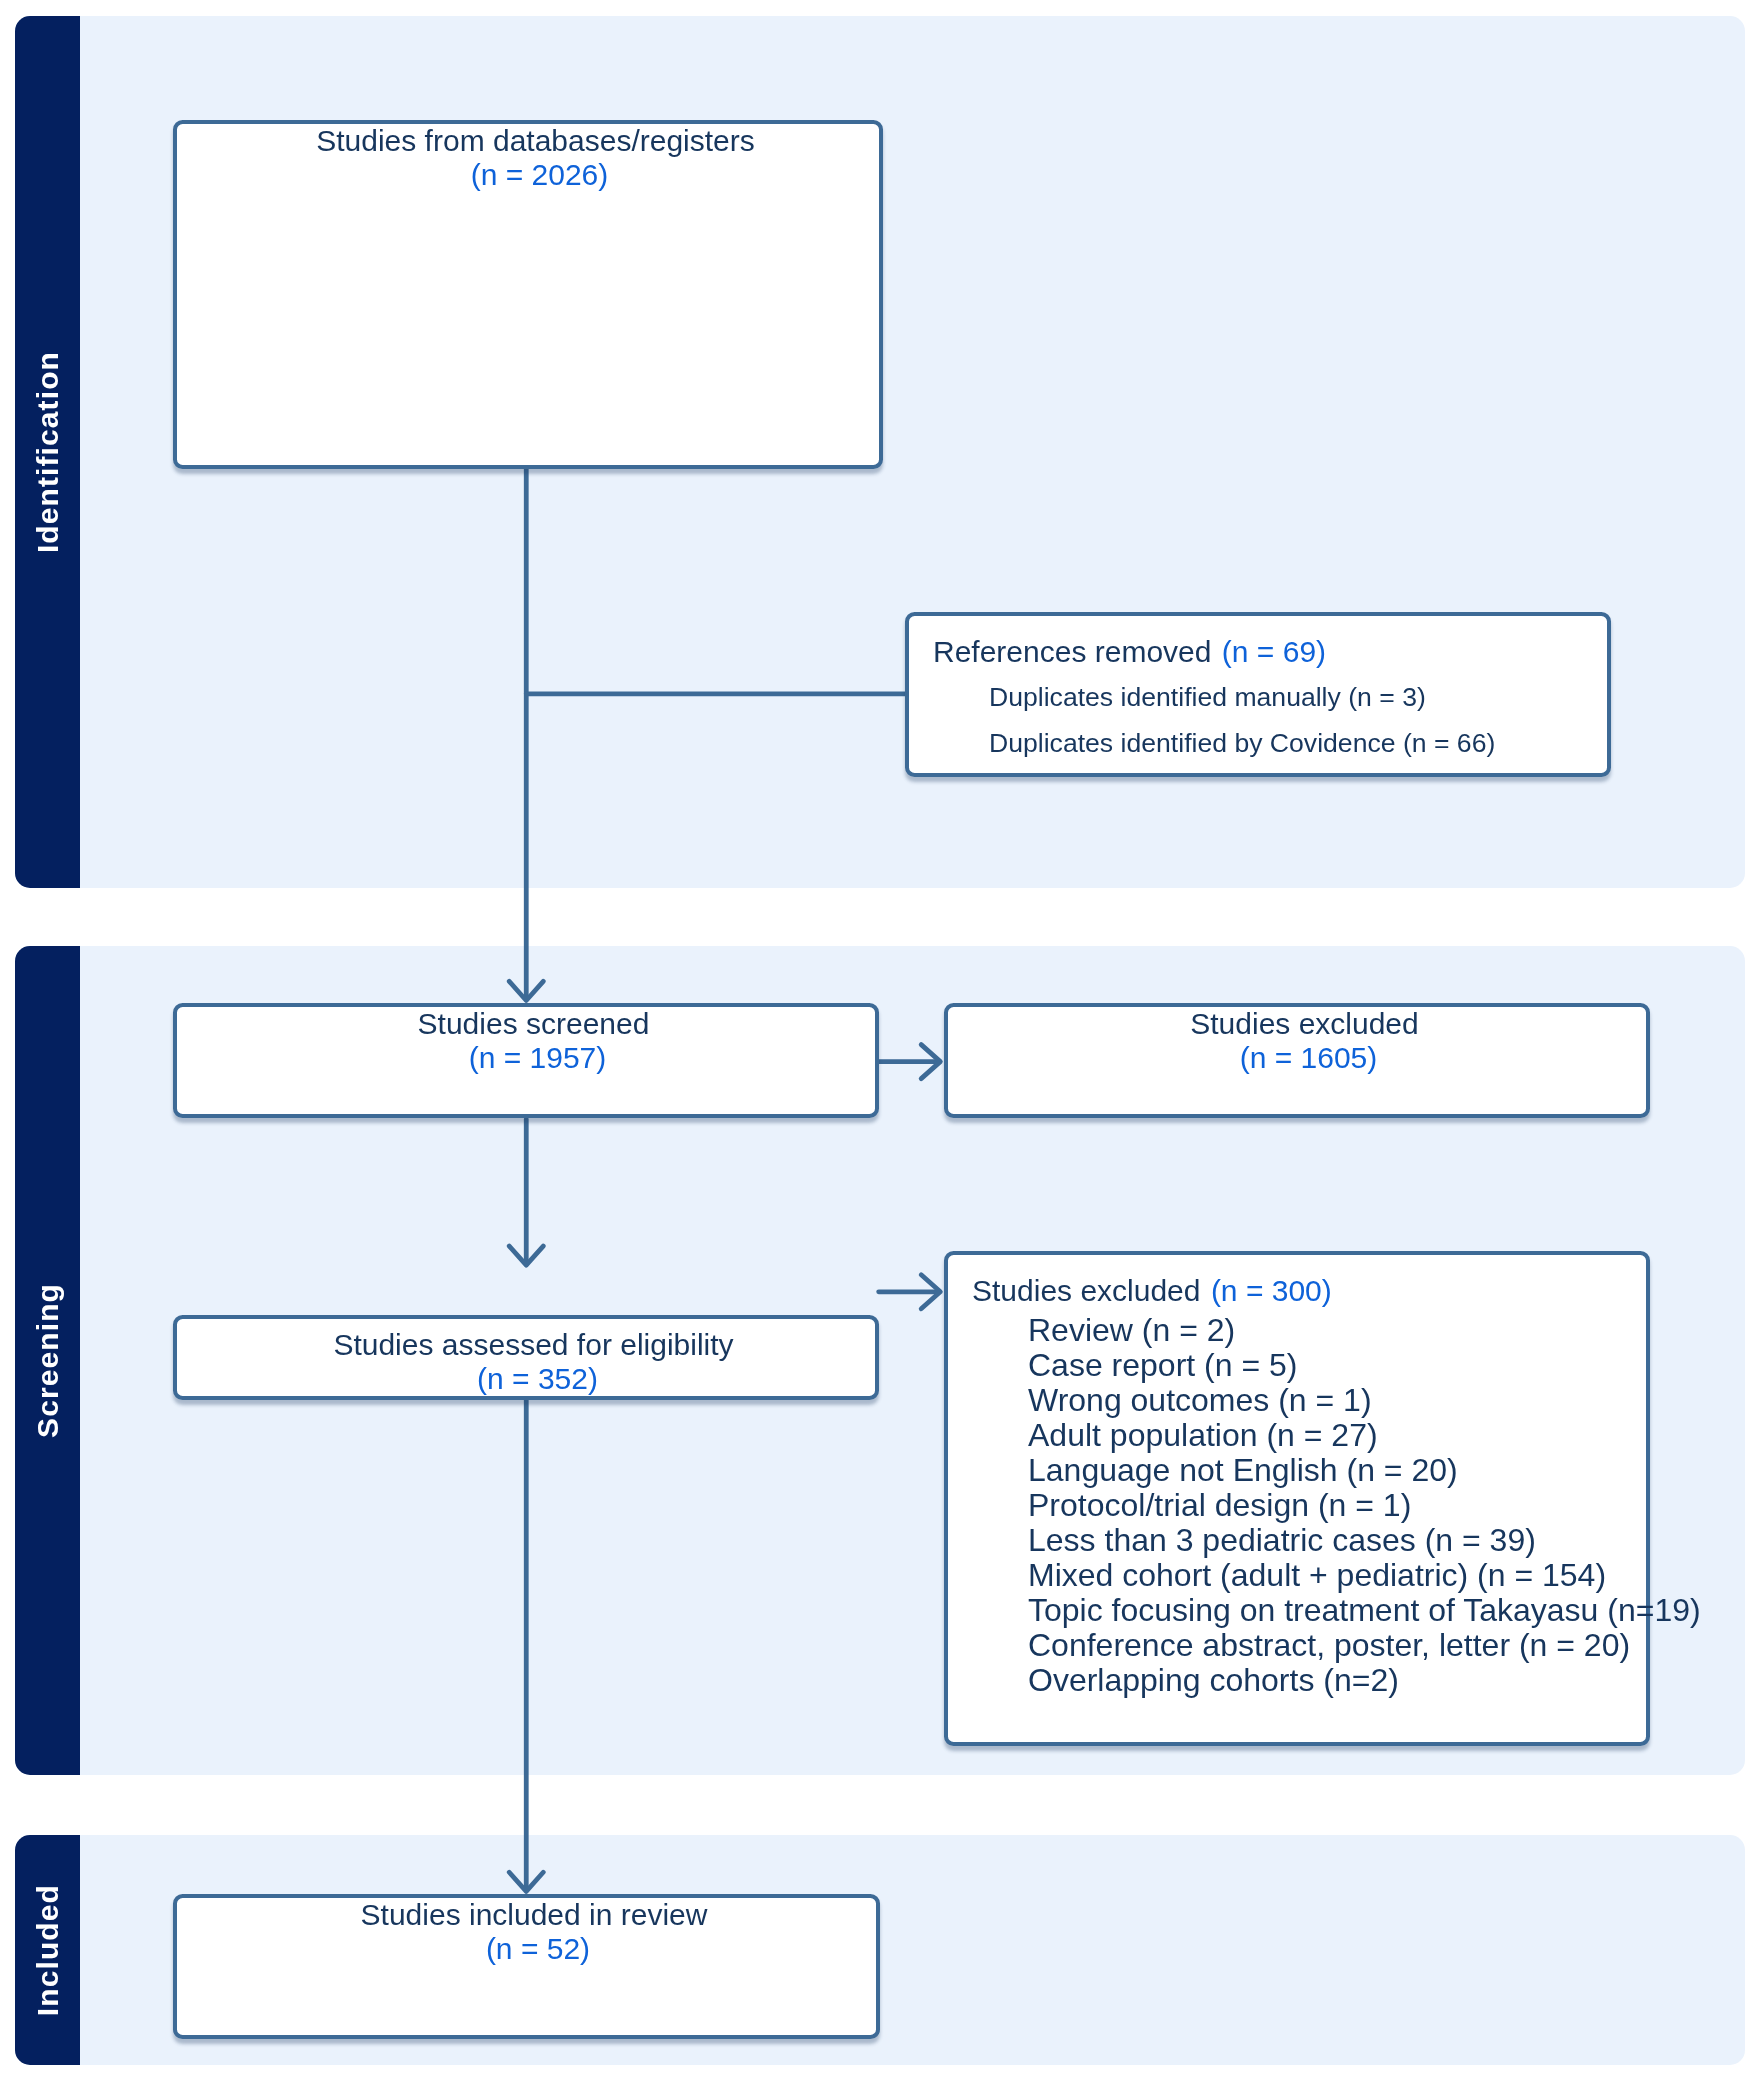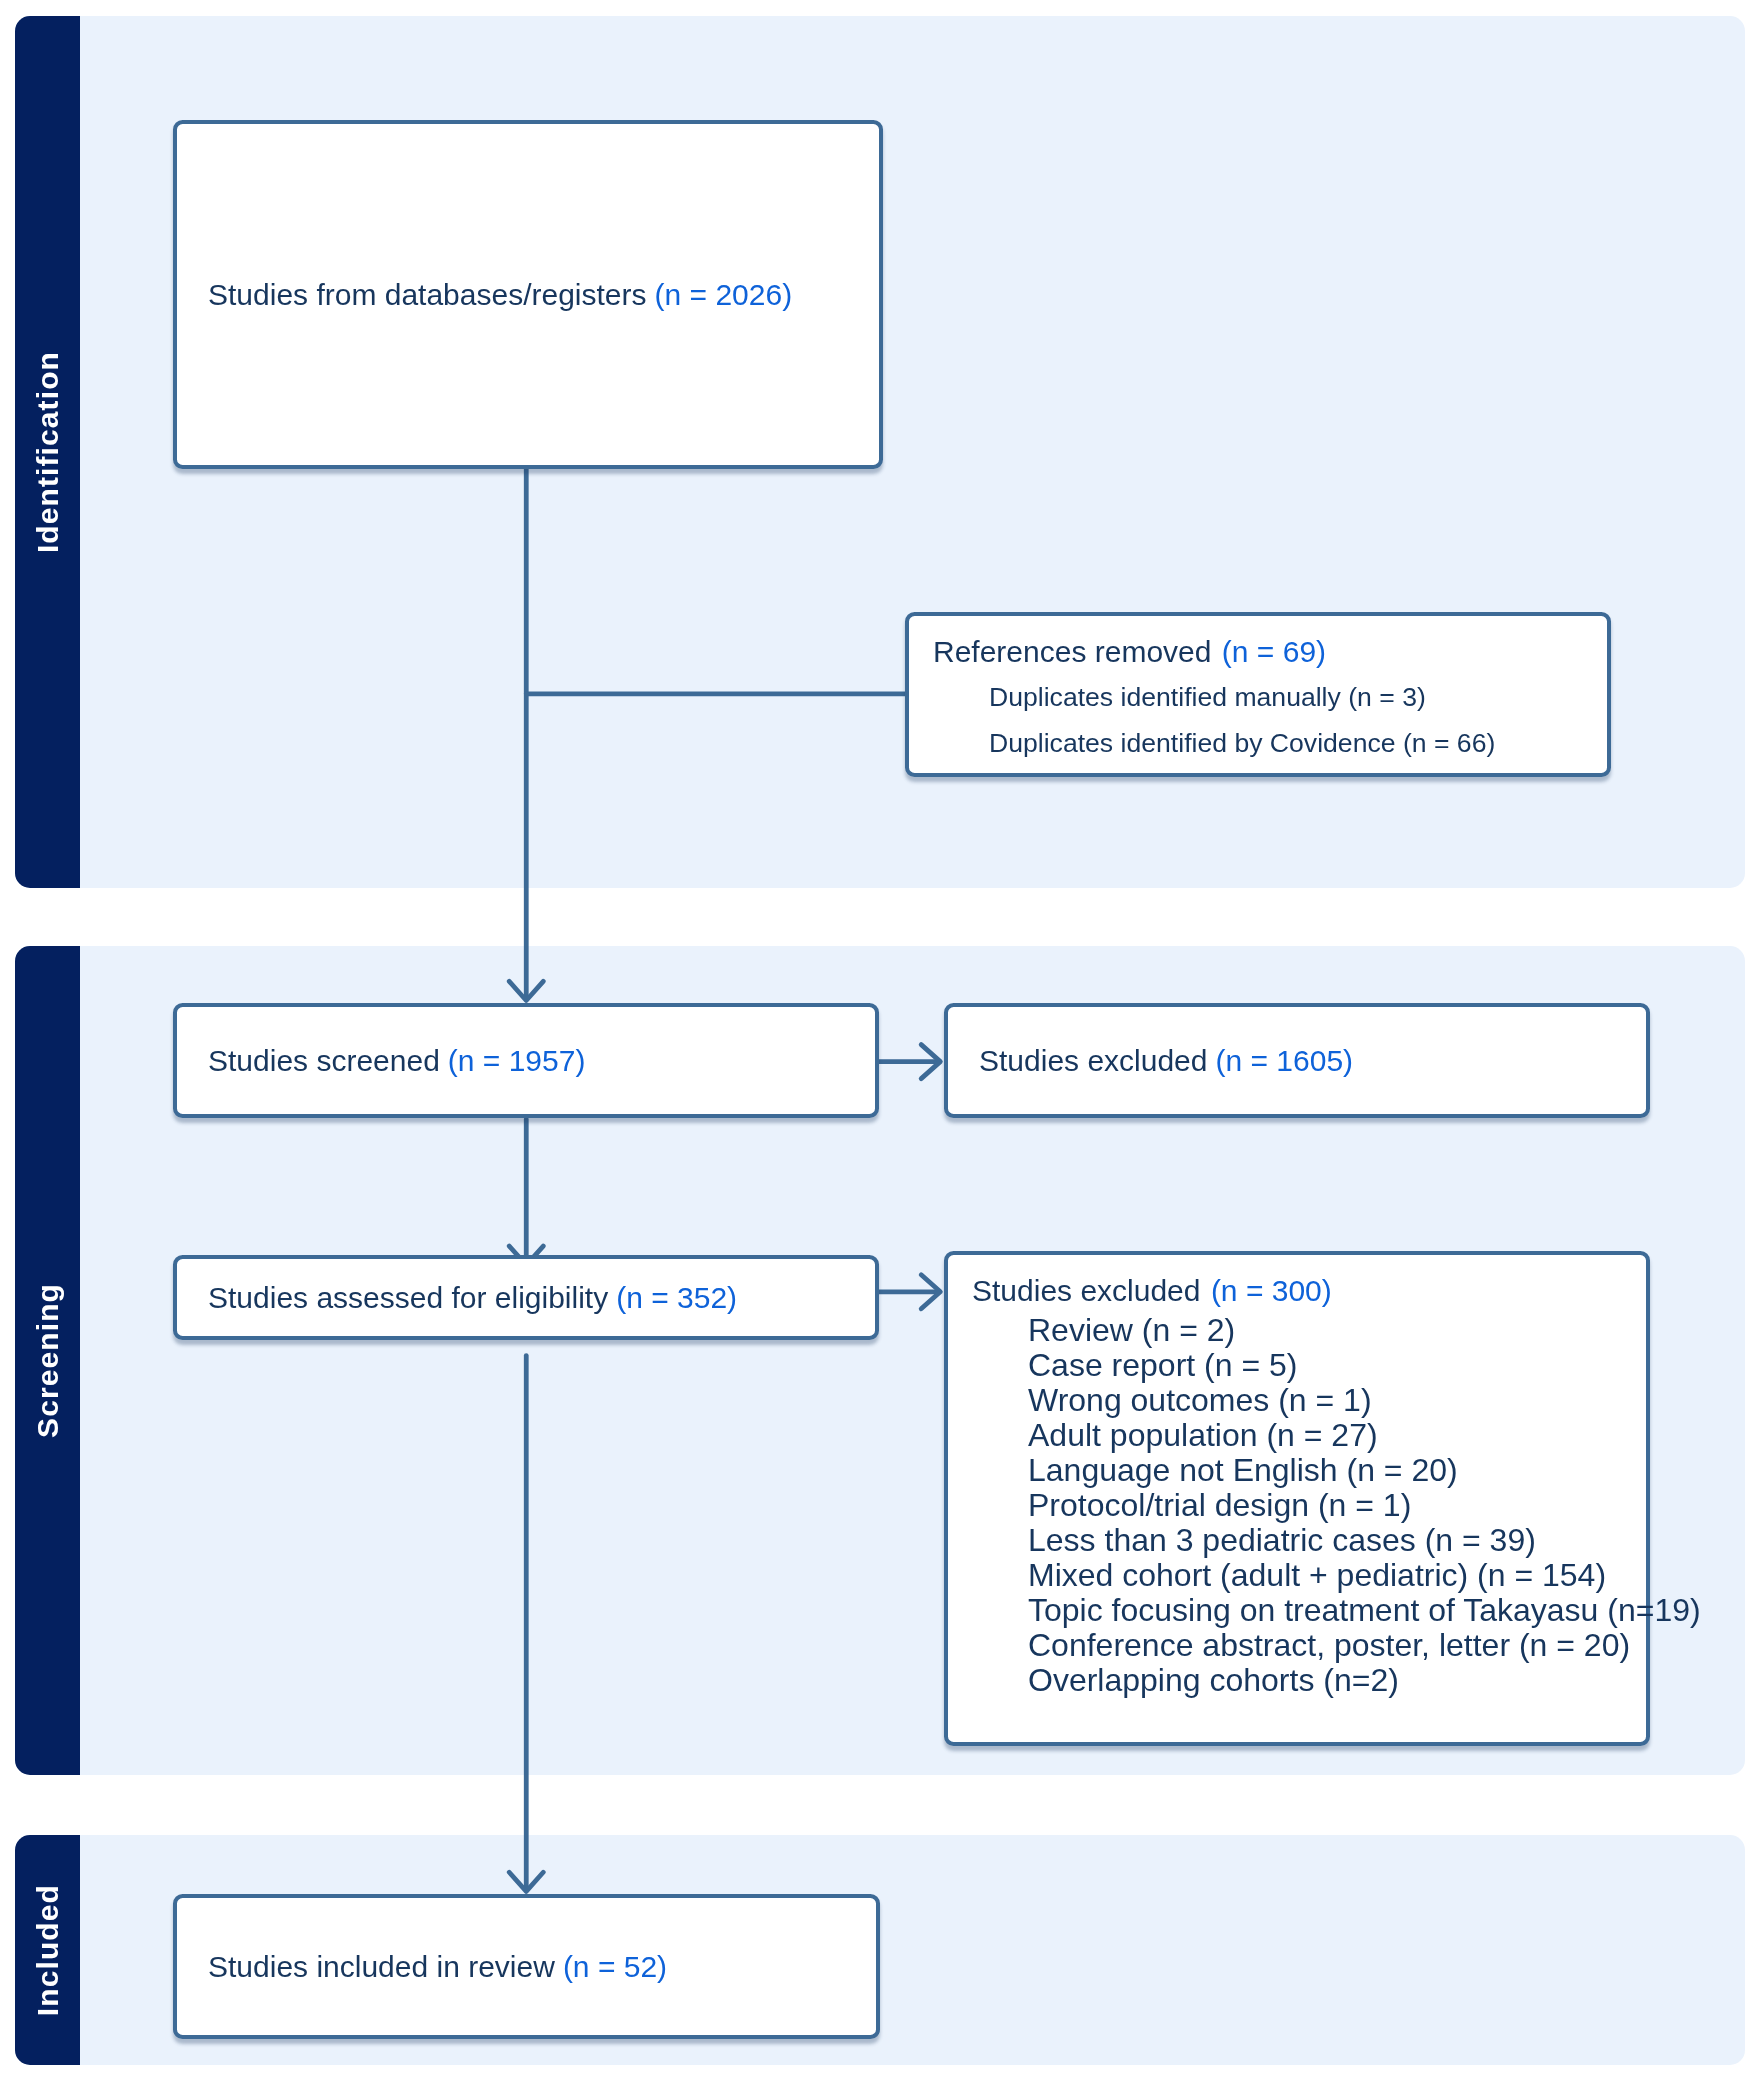--- a/index.html
+++ b/index.html
@@ -21,20 +21,21 @@
   }
   .tab-label {
     writing-mode:vertical-rl; transform:rotate(180deg);
     color:#ffffff; font-weight:bold; font-size:30px; letter-spacing:1.1px;
     white-space:nowrap;
   }
   .box {
     position:absolute; box-sizing:border-box;
     background:#ffffff; border:4.8px solid #3d6a96; border-radius:9.6px;
     box-shadow:0 4.3px 3.7px rgba(23,54,93,0.30);
+    flex-direction:column;
   }
   .box.simple { display:flex; align-items:center; padding:0 16px 0 31px; }
   .lbl  { font-size:30px; color:#17365d; white-space:nowrap; }
   .cnt  { font-size:30px; color:#0e62d9; font-weight:normal; white-space:nowrap; margin-left:8px; }
   .detail { padding:19px 16px 0 24px; }
   .detail .title-row { white-space:nowrap; }
   .items { margin-top:5px; }
   .item  { font-size:26.6px; color:#17365d; padding-left:56px; white-space:nowrap; }
   .items.loose .item { line-height:46px; }
   .items.tight { margin-top:5.3px; }
@@ -104,21 +105,21 @@
   <div class="box simple" style="left:173px; top:1003px; width:706px; height:115px;">
     <span class="lbl">Studies screened</span>
     <span class="cnt">(n = 1957)</span>
   </div>
 
   <div class="box simple" style="left:944px; top:1003px; width:706px; height:115px;">
     <span class="lbl">Studies excluded</span>
     <span class="cnt">(n = 1605)</span>
   </div>
 
-  <div class="box simple" style="left:173px; top:1255px; width:706px; height:85px;">
+  <div class="box simple" style="left:173px; top:1315px; width:706px; height:85px;justify-content:flex-end;">
     <span class="lbl">Studies assessed for eligibility</span>
     <span class="cnt">(n = 352)</span>
   </div>
 
   <div class="box detail" style="left:944px; top:1251px; width:706px; height:495px;">
     <div class="title-row">
       <span class="lbl">Studies excluded</span>
       <span class="cnt">(n = 300)</span>
     </div>
     <div class="items tight">

